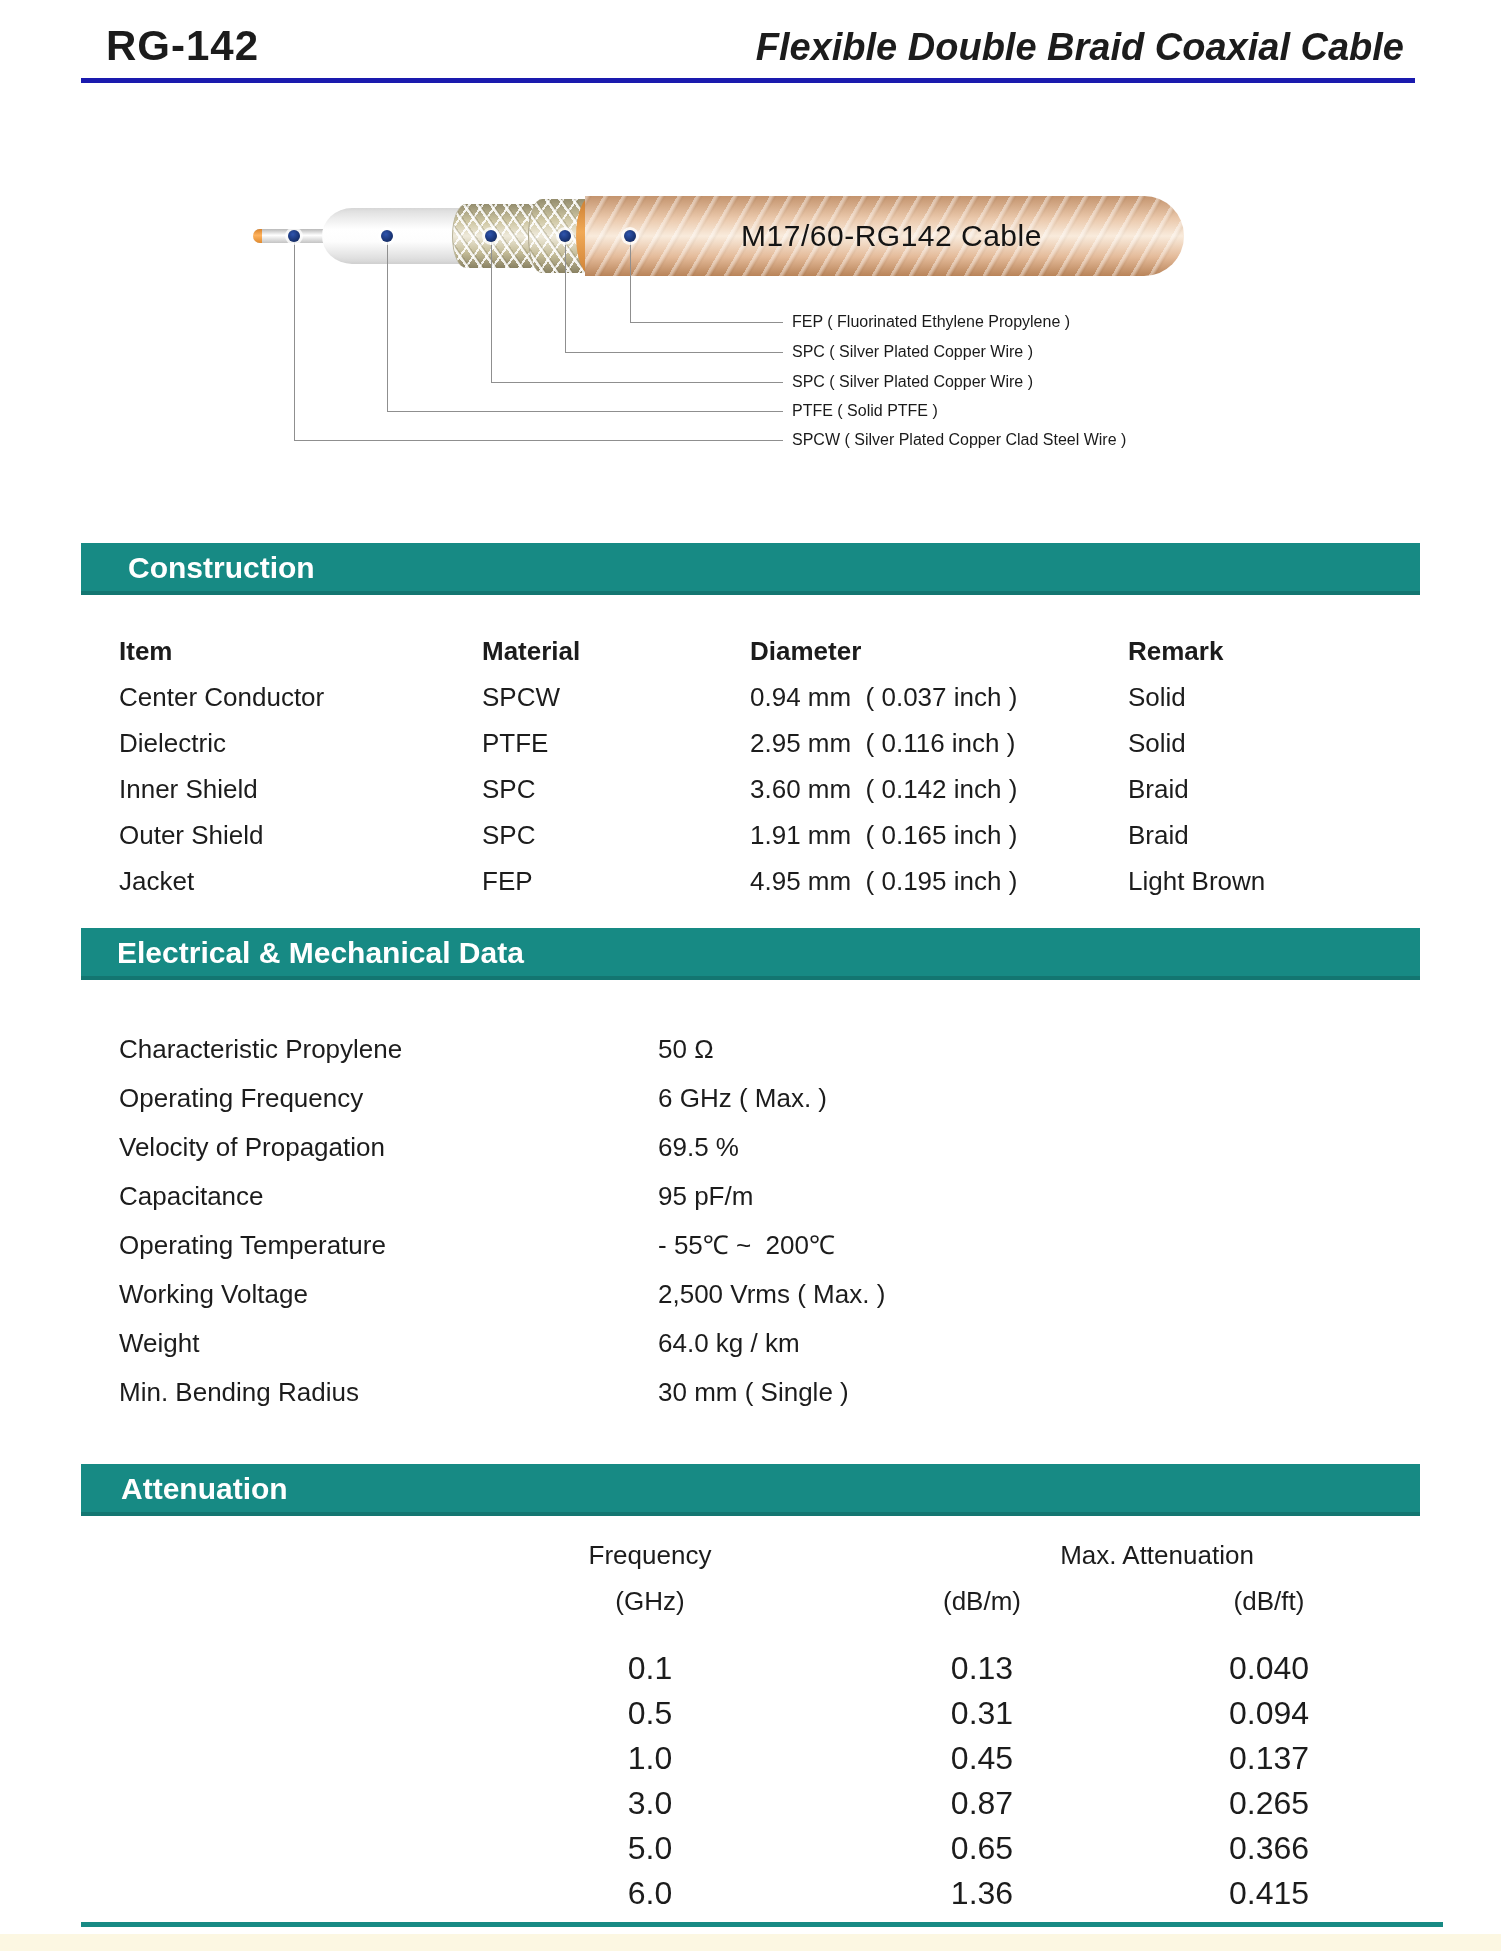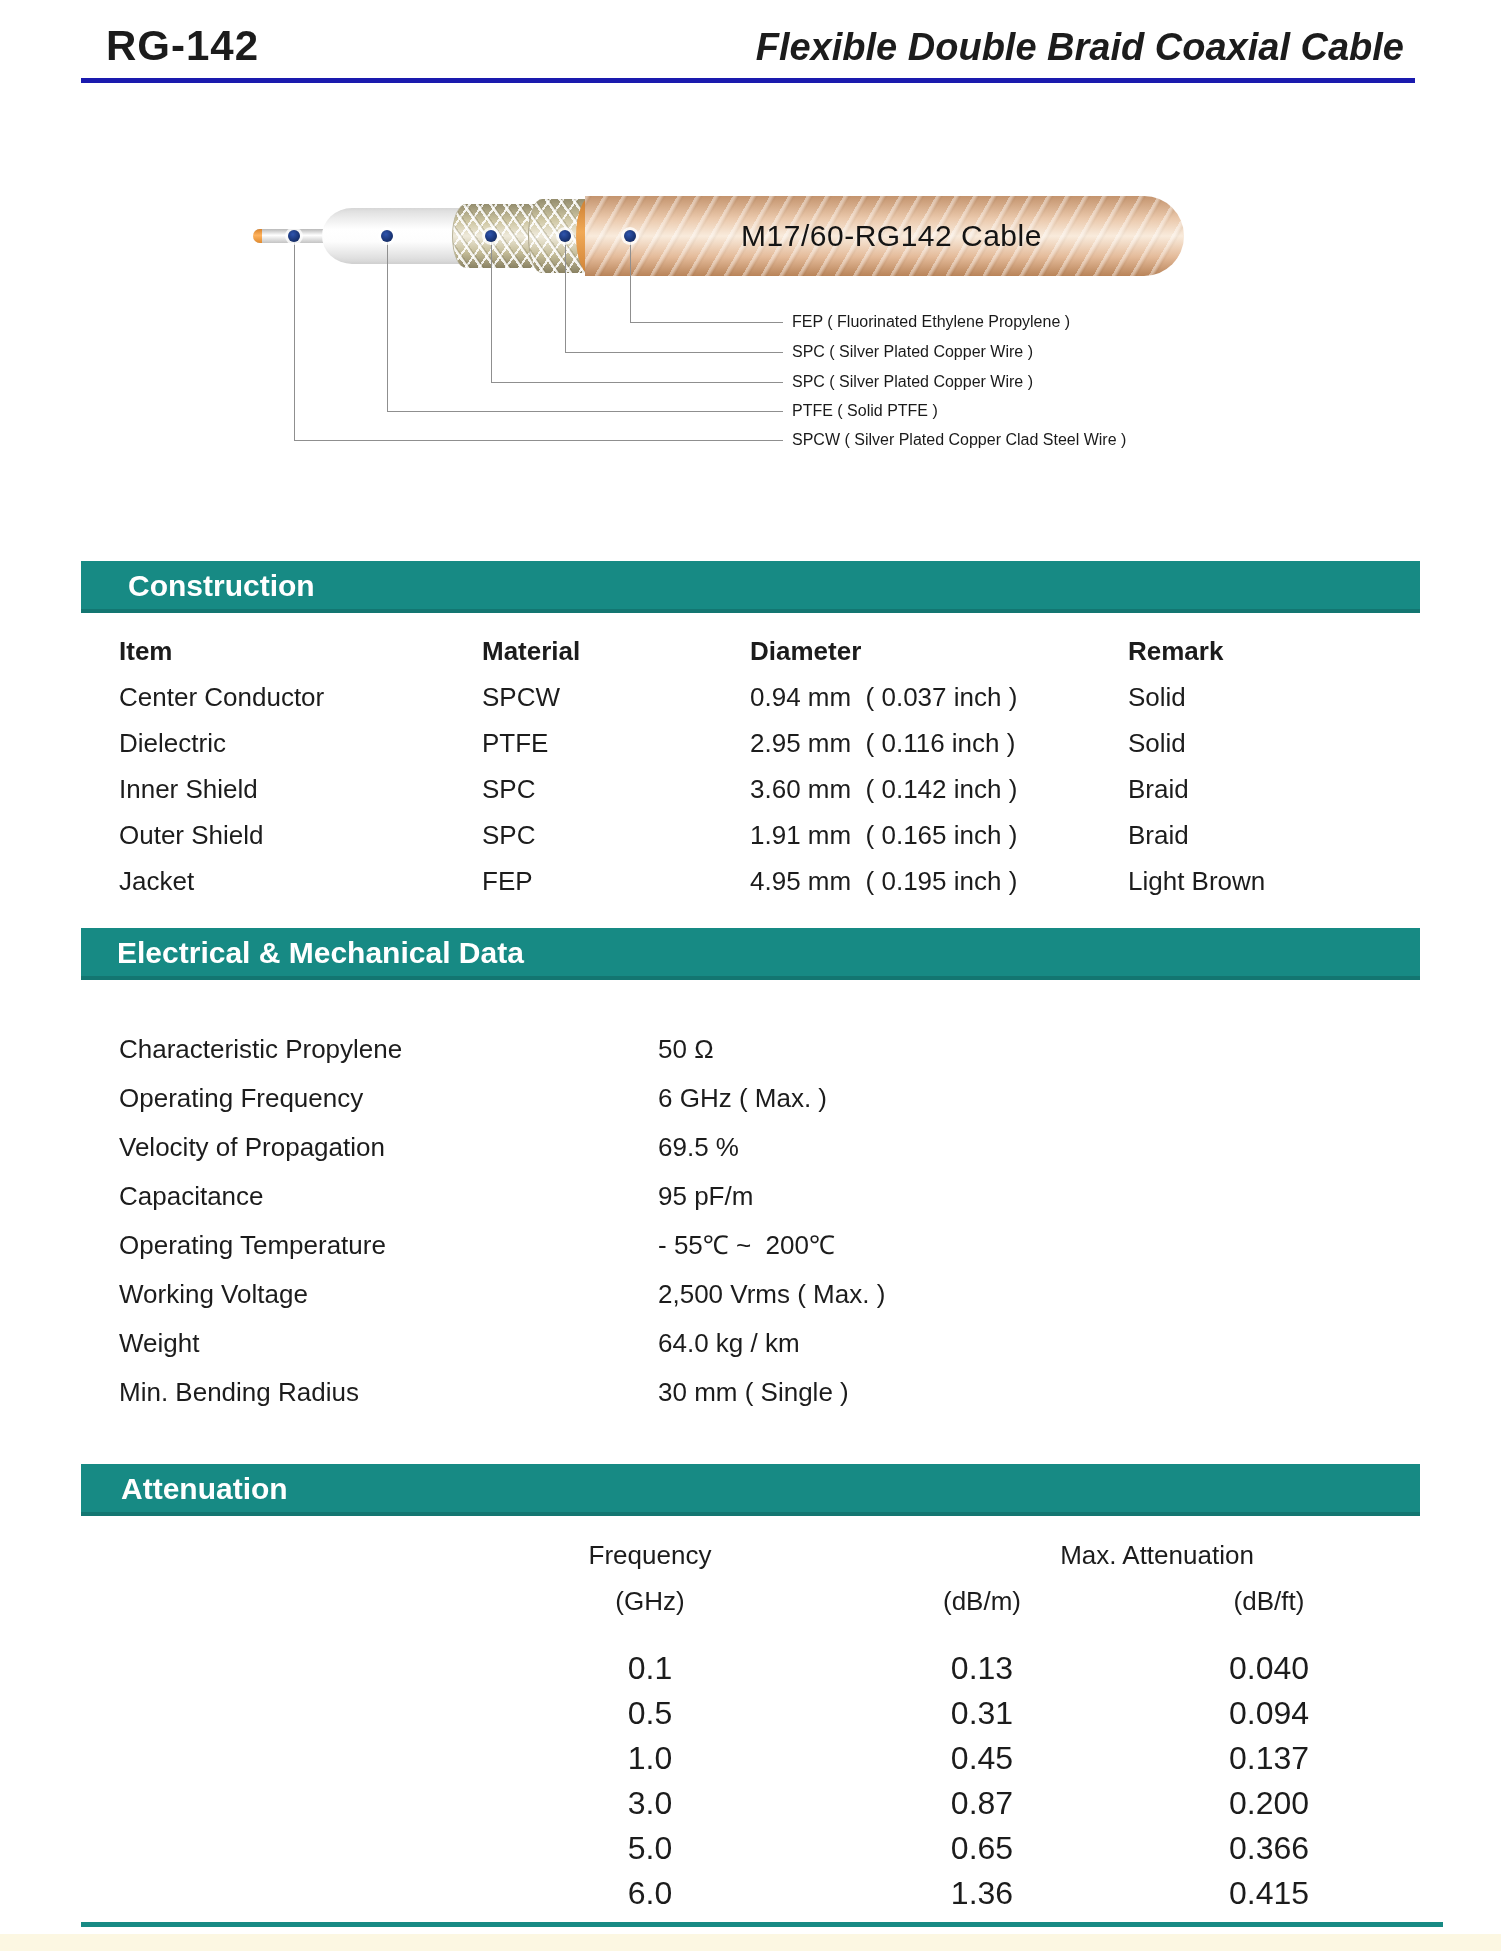--- a/index.html
+++ b/index.html
@@ -44,21 +44,21 @@
     background:radial-gradient(circle at 40% 35%, #2e54ad, #142c66 75%);
     box-shadow:0 0 0 3px rgba(255,255,255,0.75);}
   .lv{position:absolute; width:1px; background:#8f8f8f; z-index:8;}
   .lh{position:absolute; height:1px; background:#8f8f8f; z-index:8;}
   .callout-label{position:absolute; left:792px; height:28px; line-height:28px;
     font-size:16px; color:#1a1a1a; white-space:nowrap; z-index:8;}
   
   .section-bar{position:absolute; left:81px; width:1339px; height:52px;
     background:#178a84; box-shadow:inset 0 -4px 0 rgba(0,0,0,0.14);
     color:#ffffff; font-size:30px; font-weight:bold; line-height:50px;}
-  .bar-construction{top:543px; padding-left:47px; box-sizing:border-box;margin-top:18px;}
+  .bar-construction{top:543px; padding-left:47px; box-sizing:border-box;}
   .bar-electrical{top:928px; padding-left:36px; box-sizing:border-box;}
   .bar-attenuation{top:1464px; padding-left:40px; box-sizing:border-box;}
   
   .con-grid{position:absolute; left:119px; top:628px; display:grid;
     grid-template-columns:363px 268px 378px 290px; grid-auto-rows:46px;
     font-size:26px; line-height:46px; white-space:pre;}
   .con-grid .hd{font-weight:bold;}
   
   .elec-grid{position:absolute; left:119px; top:1025px; display:grid;
     grid-template-columns:539px 640px; grid-auto-rows:49px;
@@ -188,21 +188,21 @@
     <div>0.13</div>
     <div>0.040</div>
     <div>0.5</div>
     <div>0.31</div>
     <div>0.094</div>
     <div>1.0</div>
     <div>0.45</div>
     <div>0.137</div>
     <div>3.0</div>
     <div>0.87</div>
-    <div>0.200</div>
+    <div>0.265</div>
     <div>5.0</div>
     <div>0.65</div>
     <div>0.366</div>
     <div>6.0</div>
     <div>1.36</div>
     <div>0.415</div>
   </div>
 
   <div class="footer-rule"></div>
   <div class="footer-strip"></div>

